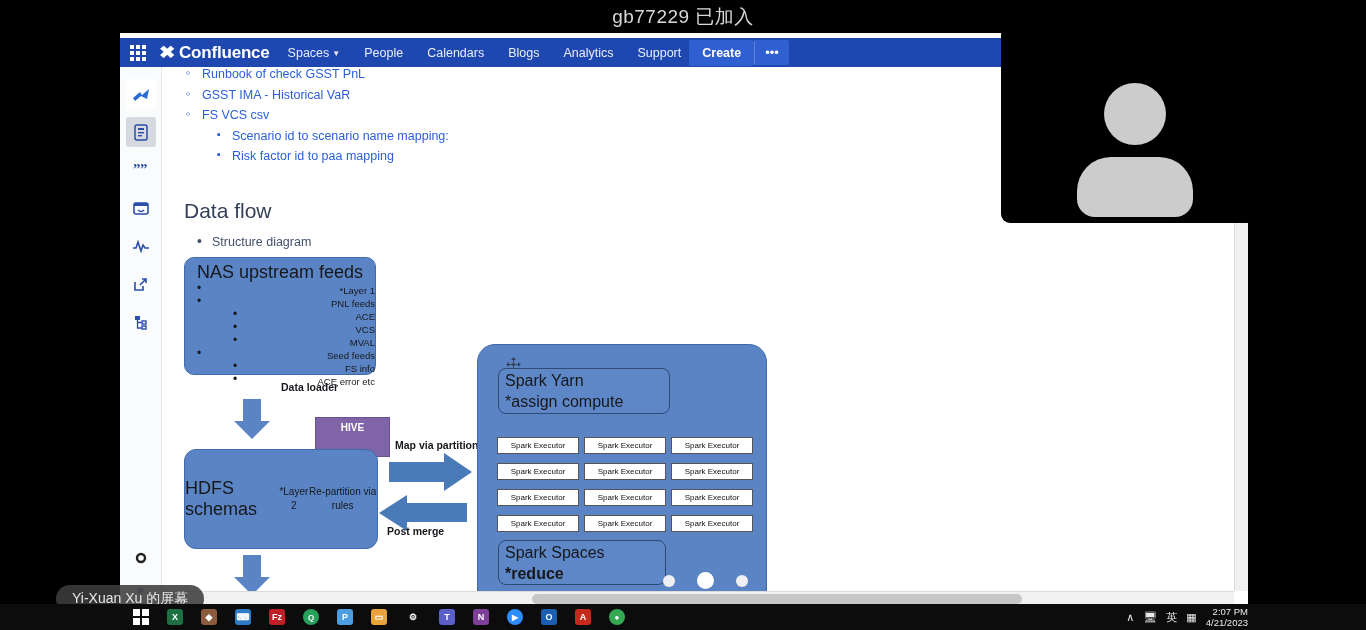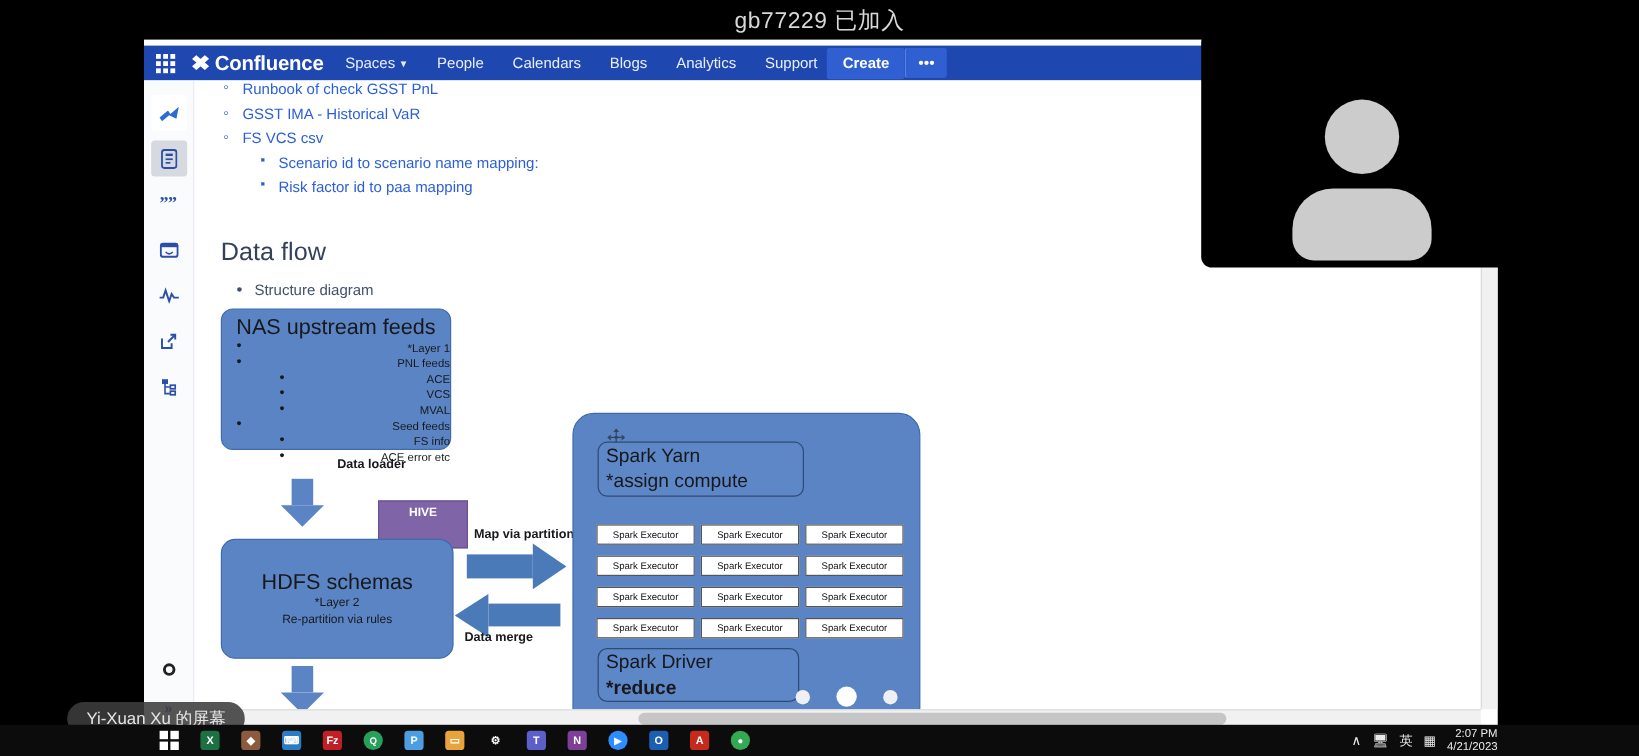--- a/index.html
+++ b/index.html
@@ -89,21 +89,21 @@
   .nas-title { font-size: 18px; color: #16181c; text-align: center; margin-bottom: 1px; }
   .nas-list { list-style: none; padding-left: 8px; text-align: right; }
   .nb1 { position: relative; padding-left: 18px; font-size: 9.5px; color: #16181c; line-height: 13px; }
   .nb1::before { content: "\2022"; position: absolute; left: 4px; top: -2px; font-size: 12px;}
   .nb2 { position: relative; padding-left: 18px; margin-left: 36px; font-size: 9.5px; color:#16181c; line-height: 13px; }
   .nb2::before { content: "\2022"; position: absolute; left: 4px; top: -2px; font-size: 12px;}
 
   .hdfs-box {
     left: 0px; top: 192px; width: 194px; height: 100px;
     background: #5b84c4; border: 1px solid #3f6aac; border-radius: 12px;
-    display: flex; flex-direction: column; align-items: center; justify-content: center;
+    display: flex; flex-direction: row; align-items: center; justify-content: center;
   }
   .hdfs-t { font-size: 18px; color: #16181c; }
   .hdfs-s { font-size: 10px; color: #16181c; line-height: 14px; text-align: center;}
 
   .hive-box {
     left: 131px; top: 160px; width: 75px; height: 40px;
     background: #7f64a8; border: 1px solid #6a5191;
     display: flex; align-items: flex-start; justify-content: center; padding-top: 4px;
   }
   .hive-t { color: #fff; font-size: 10px; font-weight: 700; }
@@ -355,21 +355,21 @@
 
           <div class="aright">
             <span class="stem"></span>
               <span class="head"></span>
           </div>
           <div class="lbl lbl-map">Map via partition</div>
           <div class="aleft">
             <span class="stem"></span>
               <span class="head"></span>
           </div>
-          <div class="lbl lbl-post">Data merge</div>
+          <div class="lbl lbl-post">Post merge</div>
 
           <div class="shape spark-box">
             <div class="move-handle">
               <svg width="15" height="15" viewBox="0 0 15 15">
                   <path d="M7.5 0 L10 3 H5 Z M7.5 15 L10 12 H5 Z M0 7.5 L3 5 V10 Z M15 7.5 L12 5 V10 Z M6.3 6.3 h2.4 v2.4 h-2.4 Z" fill="#33445f"></path>
                   <path d="M7.5 3 v9 M3 7.5 h9" stroke="#33445f" stroke-width="1"></path>
                 </svg>
             </div>
             <div class="yarn-box">
               <div class="yarn-t">Spark Yarn</div>
@@ -383,21 +383,21 @@
                 <div class="exec">Spark Executor</div>
                 <div class="exec">Spark Executor</div>
                 <div class="exec">Spark Executor</div>
                 <div class="exec">Spark Executor</div>
                 <div class="exec">Spark Executor</div>
                 <div class="exec">Spark Executor</div>
                 <div class="exec">Spark Executor</div>
                 <div class="exec">Spark Executor</div>
               </div>
             <div class="driver-box">
-              <div class="driver-t">Spark Driver</div>
+              <div class="driver-t">Spark Spaces</div>
               <div class="driver-s">*reduce</div>
             </div>
           </div>
 
         </div>
       </div>
     </div>
 
     <div class="vscroll">
       <div class="thumb"></div>

